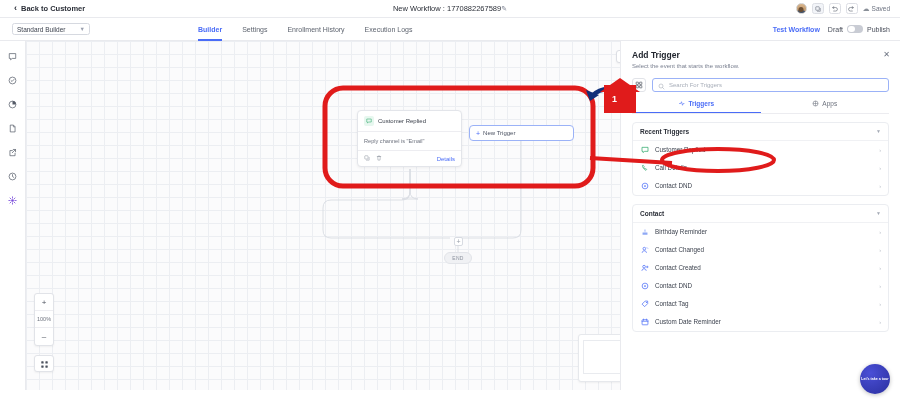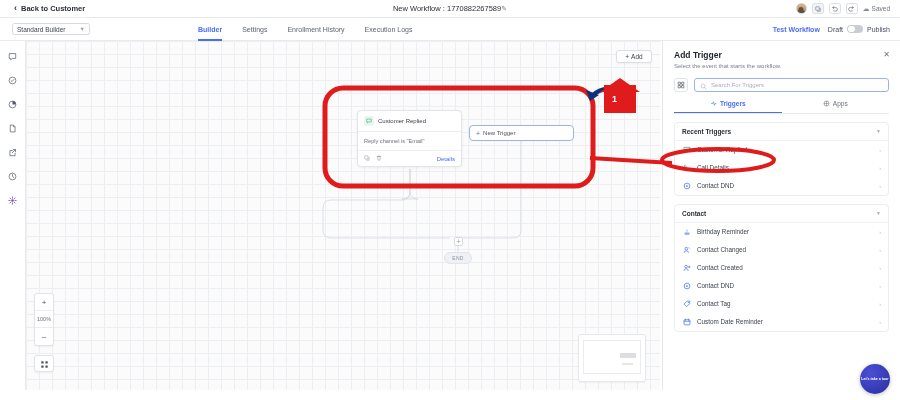--- a/index.html
+++ b/index.html
@@ -194,21 +194,21 @@
   }
   .mm-view {
     position:absolute; left:4px; top:5px; right:4px; bottom:7px;
     border:0.7px solid #e9ebef; background:#fff;
   }
   .mm-node { position:absolute; left:36px; top:12px; width:16px; height:5px; background:#dcdee3; border-radius:1px;}
   .mm-node2{ position:absolute; left:38px; top:22px; width:11px; height:1.6px; background:#e6e8ec;}
 
   
   .panel {
-    position:absolute; right:0; top:41px; width:238px; height:349px;
+    position:absolute; right:0; top:41px; width:280px; height:349px;
     background:#fff; border-left:1px solid #e9eaee;
     padding:9px 11px 0 11px; overflow:hidden;
   }
   .panel-title { font-size:8.5px; color:#22262f; font-weight:700; }
   .panel-sub { font-size:6px; color:#7b8191; margin-top:2.5px; }
   .panel-close {
     position:absolute; right:10px; top:9px; font-size:8px; color:#6b7280; cursor:pointer;
   }
   .search-row { display:flex; align-items:center; gap:6px; margin-top:9px; }
   .grid-btn {

